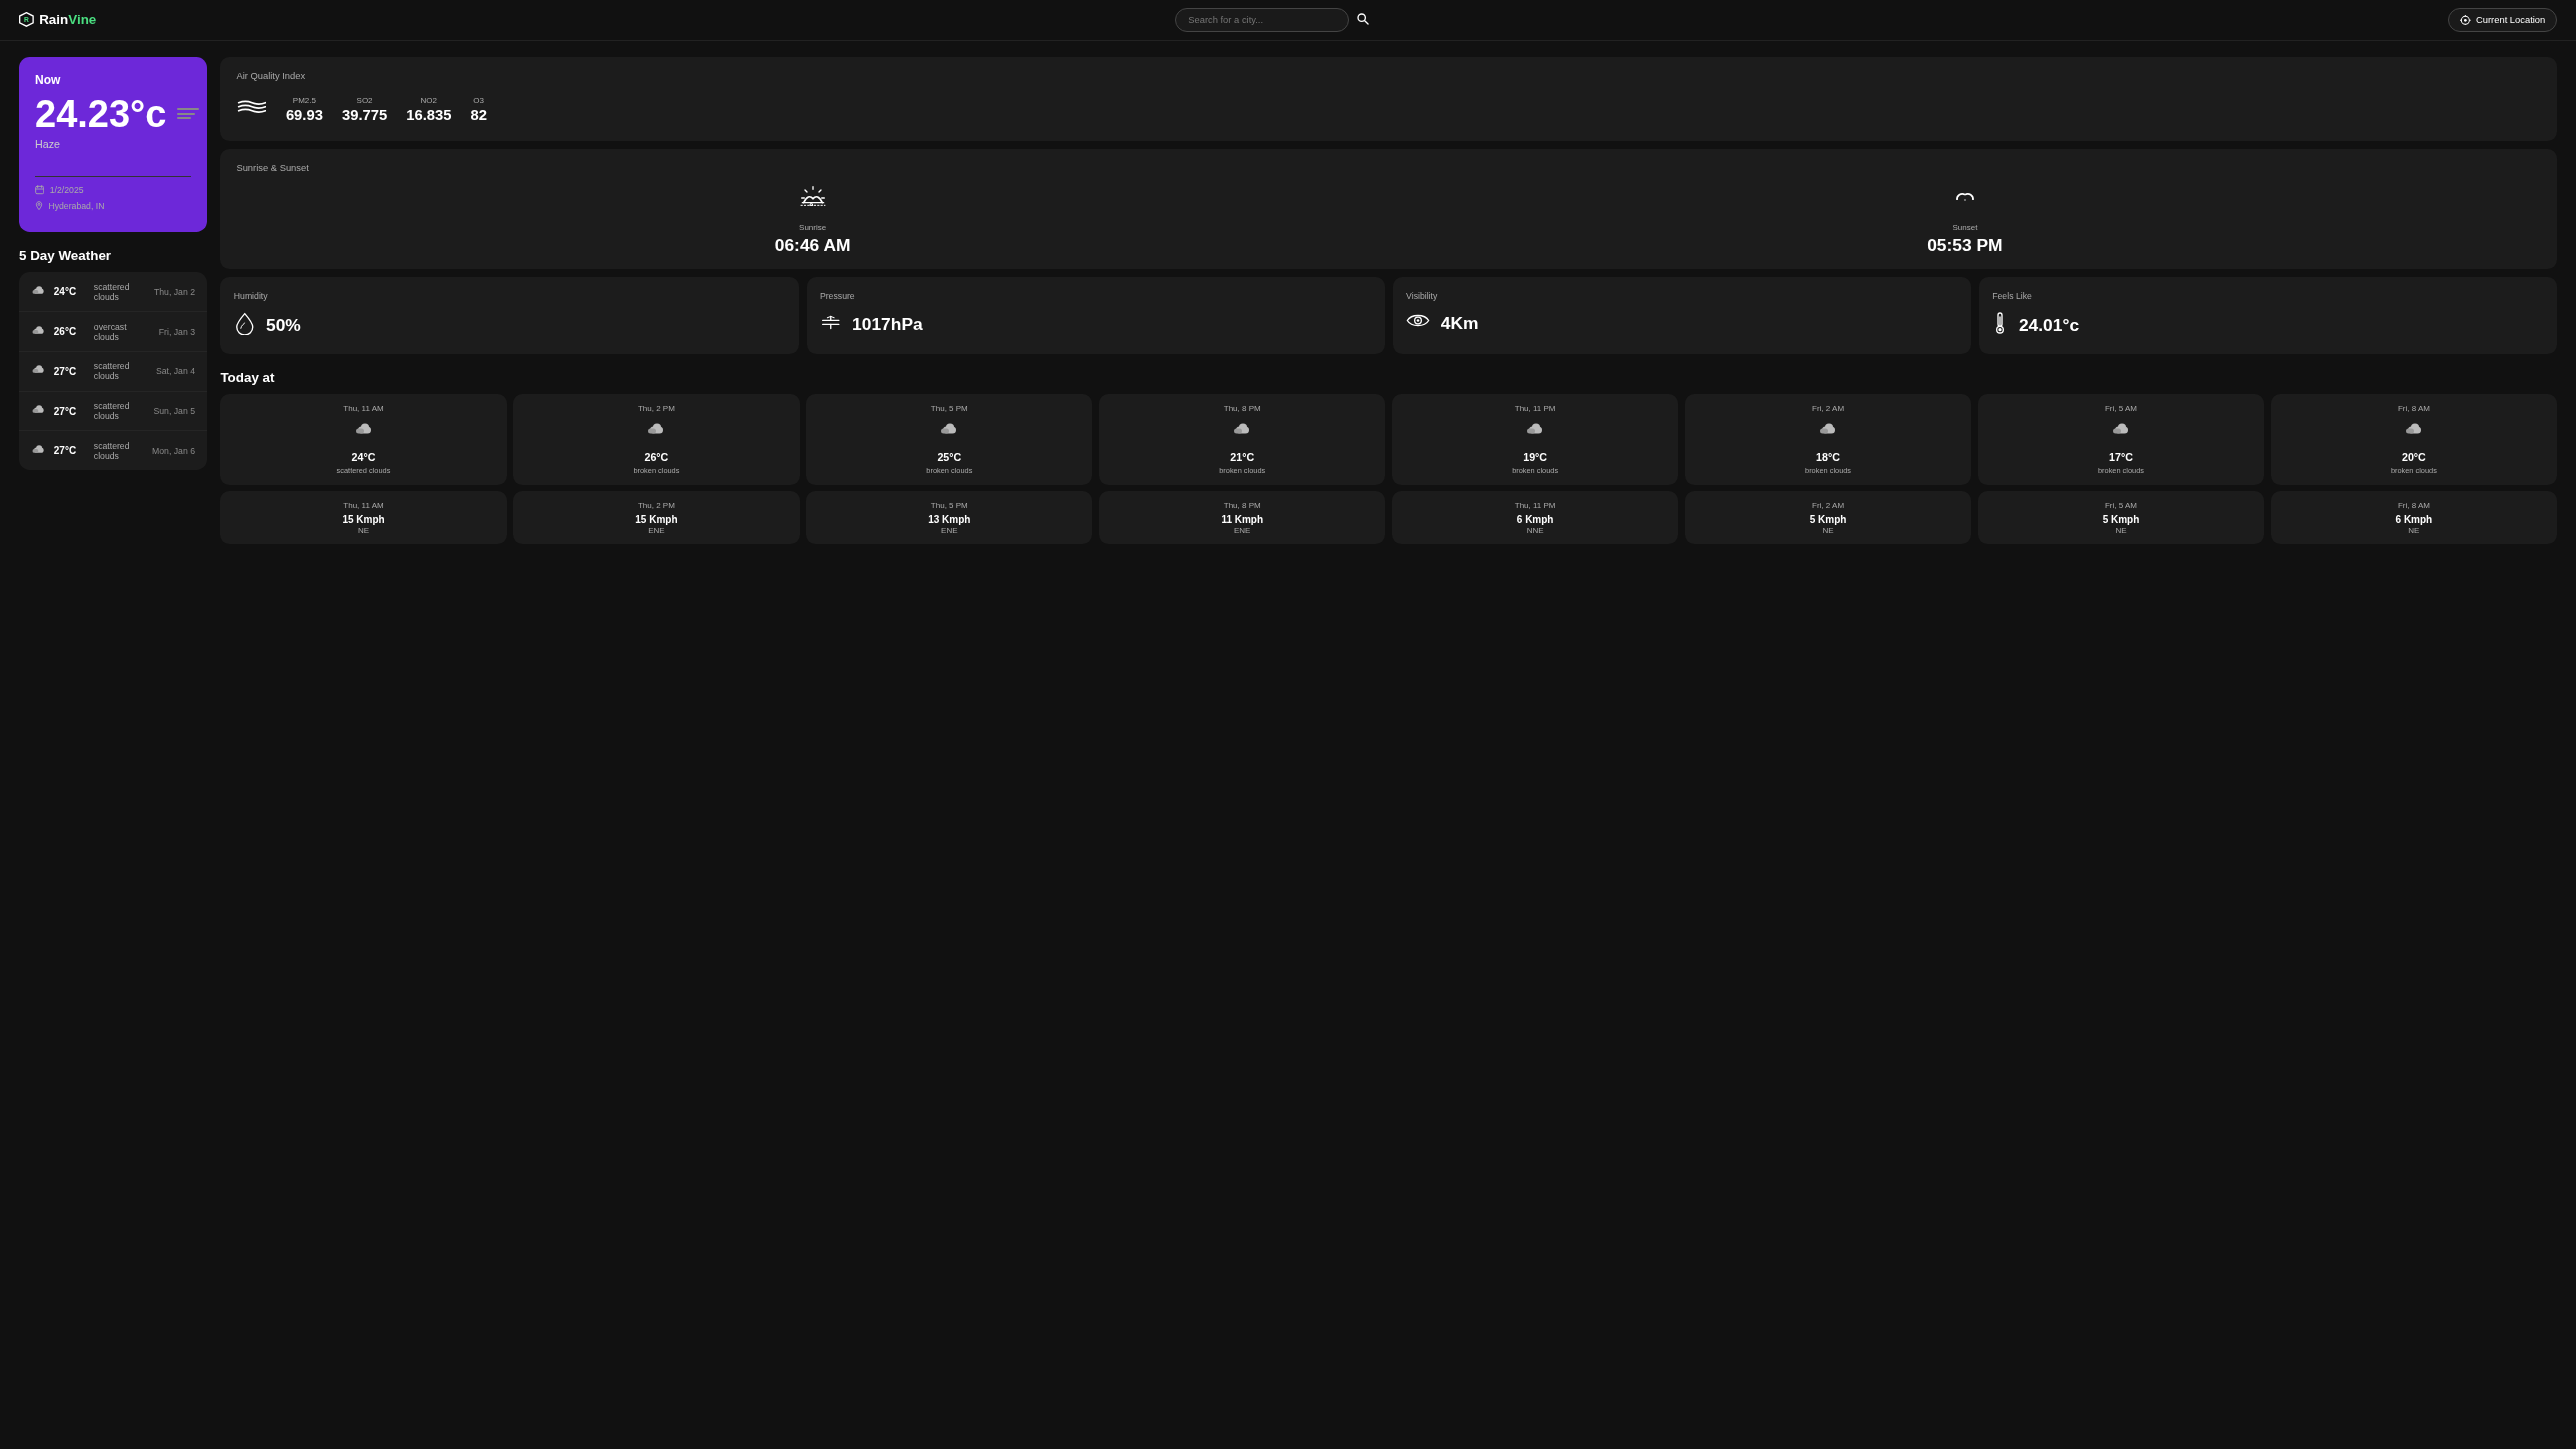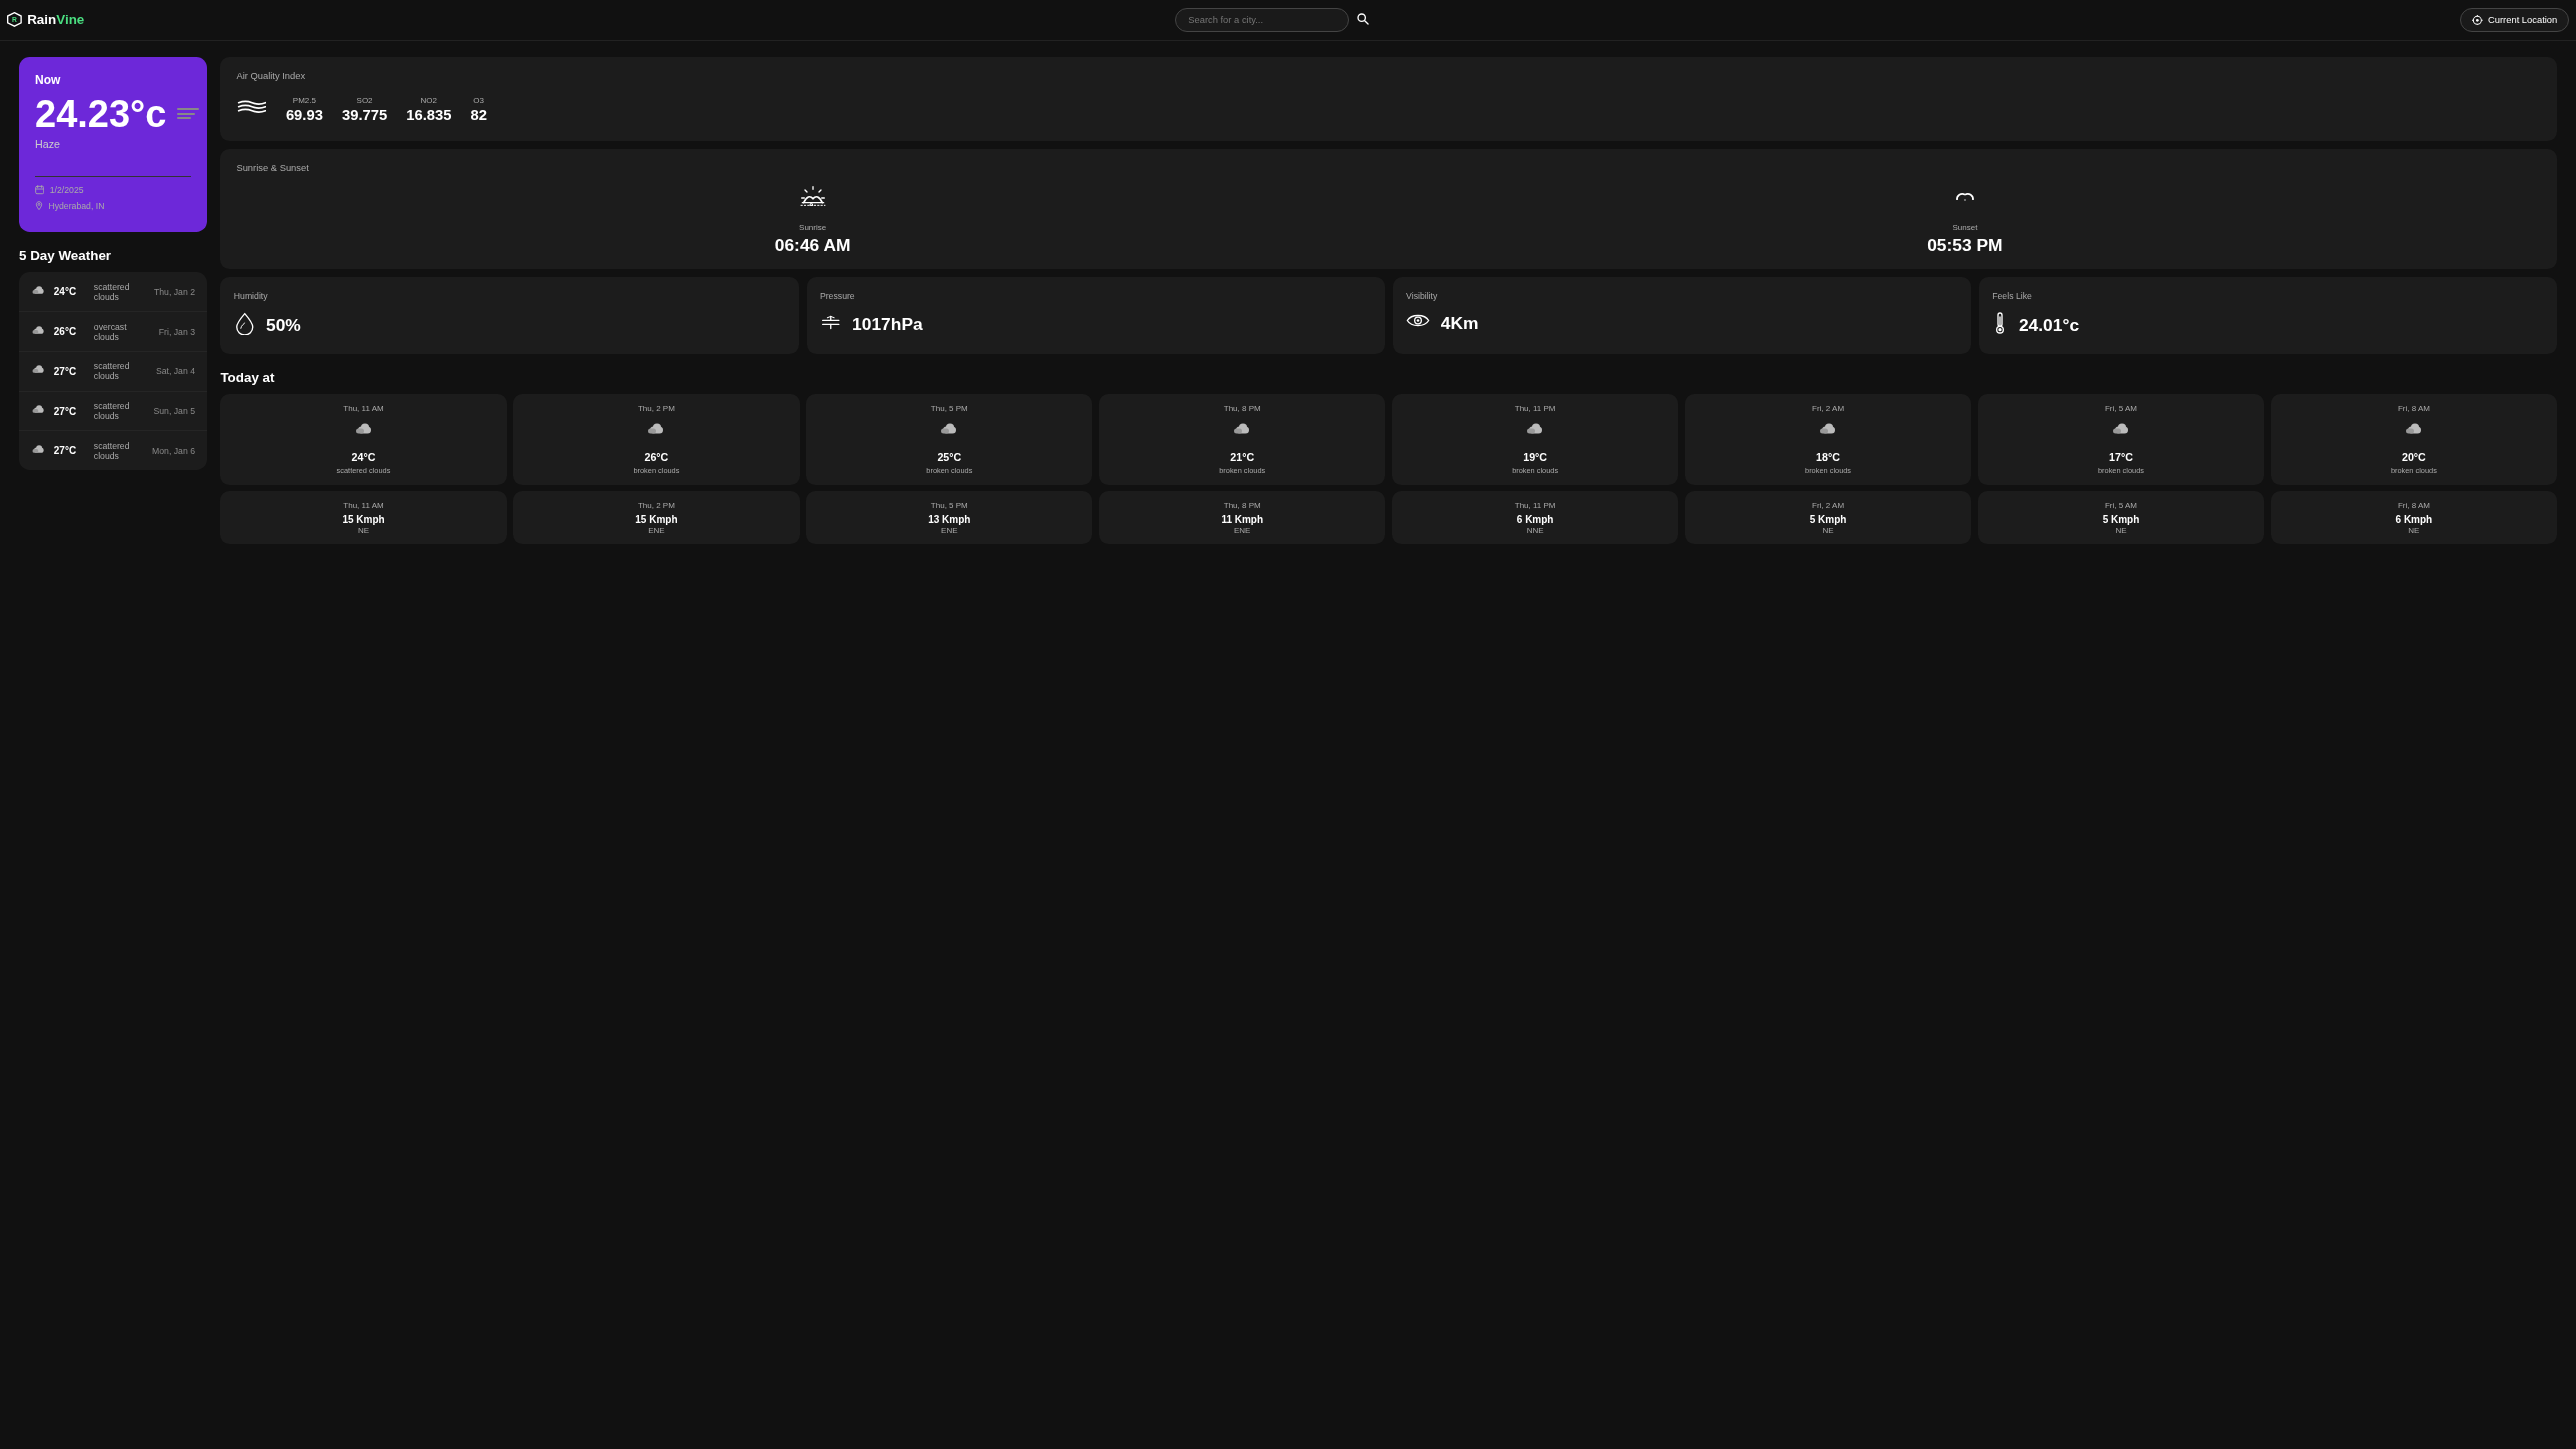--- a/index.html
+++ b/index.html
@@ -9,21 +9,21 @@
       font-family: -apple-system, BlinkMacSystemFont, 'Segoe UI', sans-serif;
       min-height: 100vh;
       font-size: 9.4px;
     }
 
     
     .header {
       display: flex;
       align-items: center;
       justify-content: space-between;
-      padding: 8px 7px;
+      padding: 8px 19px;
       background: #111;
       border-bottom: 0.7px solid #222;
     }
     .logo {
       display: flex;
       align-items: center;
       gap: 5.4px;
       font-size: 13.4px;
       font-weight: 700;
     }

